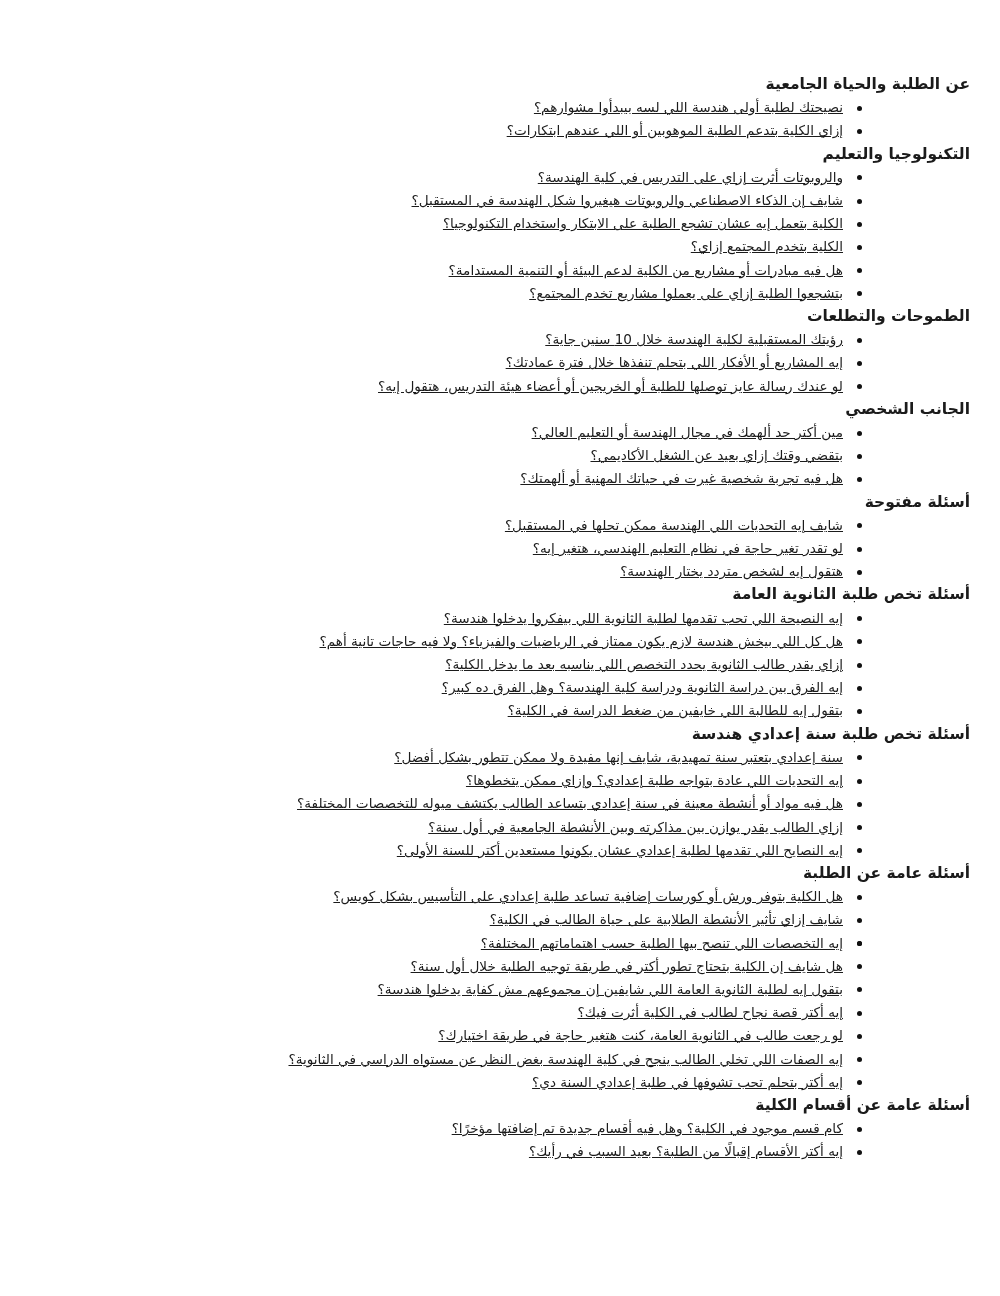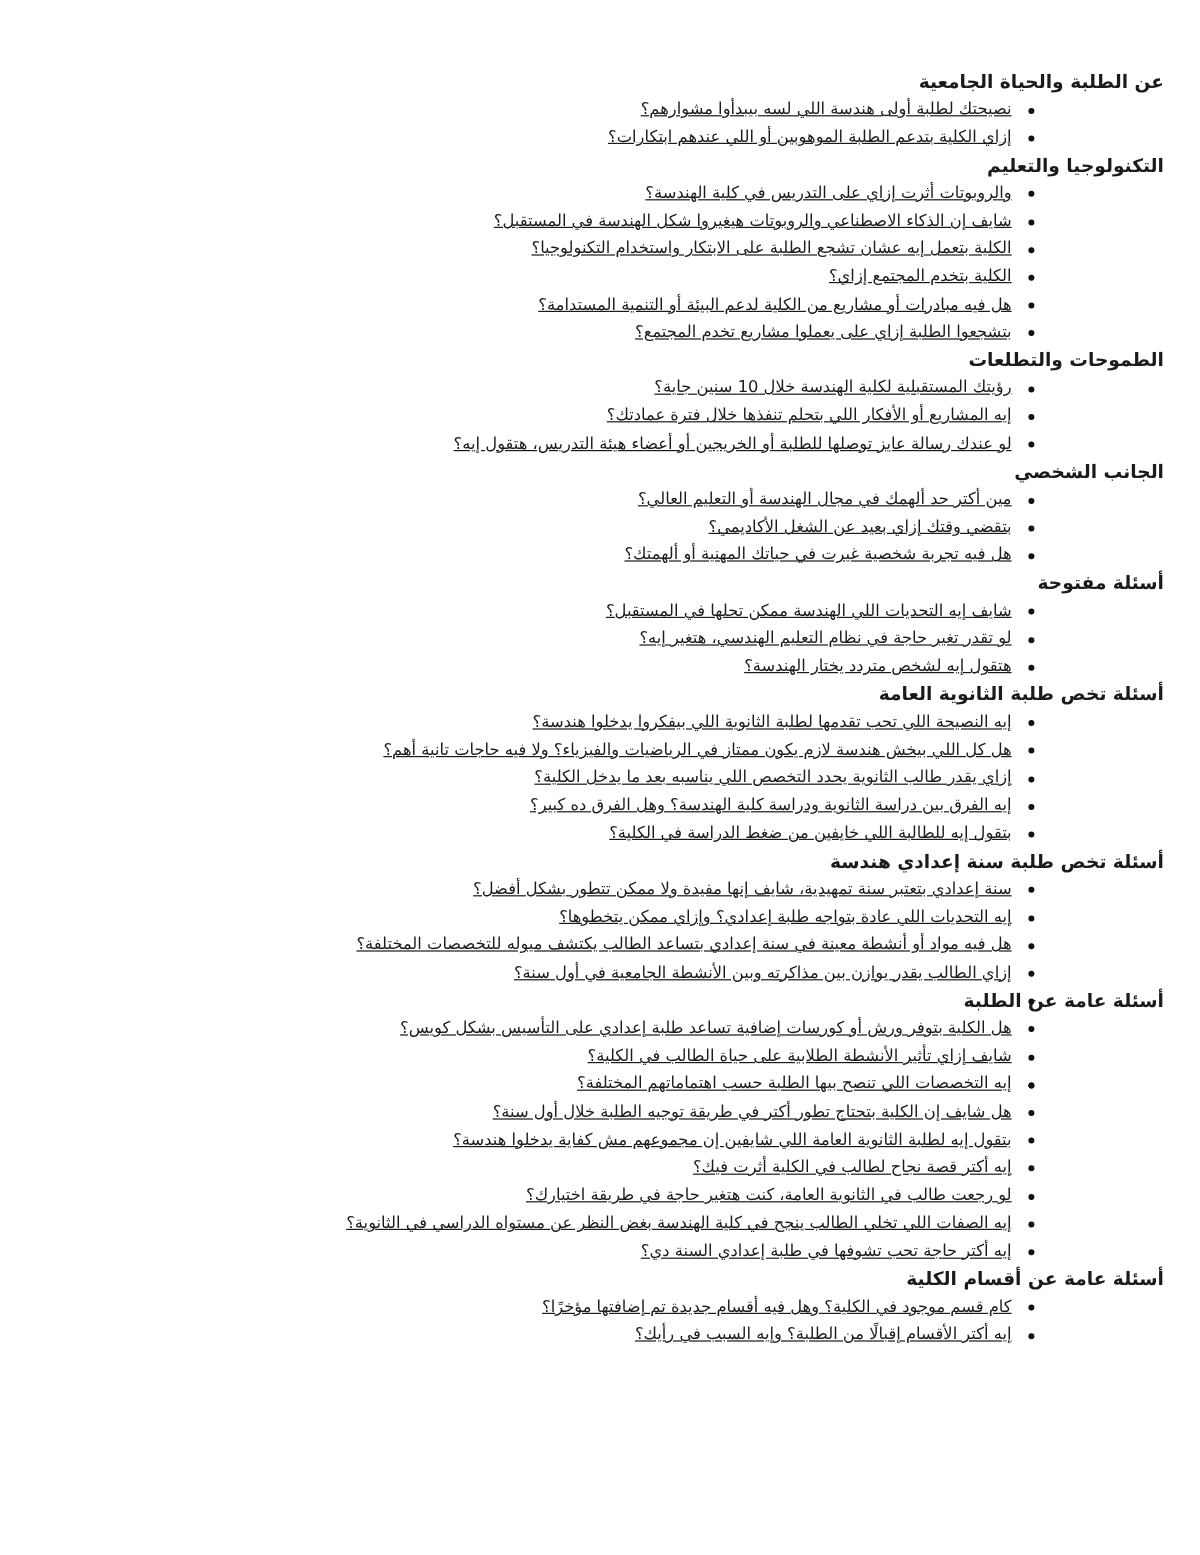--- a/index.html
+++ b/index.html
@@ -9,21 +9,21 @@
   }
   .page {
     position: relative;
     width: 844px;
     height: 1296px;
     box-sizing: border-box;
     background: #ffffff;
     color: #1b1b1b;
     direction: rtl;
     font-family: "DejaVu Sans", sans-serif;
-    padding: 57px 30px 0 30px;
+    padding: 73px 30px 0 30px;
     overflow: hidden;
   }
   .section { margin: 0; }
   .section-heading {
     margin: 0;
     padding: 0;
     font-size: 15.5px;
     font-weight: bold;
     line-height: 23.2px;
     text-align: right;
@@ -115,43 +115,43 @@
           <li><span class="bullet"></span><span>بتقول إيه للطالبة اللي خايفين من ضغط الدراسة في الكلية؟</span></li>
         </ul>
       </section>
       <section class="section">
         <h2 class="section-heading">أسئلة تخص طلبة سنة إعدادي هندسة</h2>
         <ul class="question-list">
           <li><span class="bullet"></span><span>سنة إعدادي بتعتبر سنة تمهيدية، شايف إنها مفيدة ولا ممكن تتطور بشكل أفضل؟</span></li>
           <li><span class="bullet"></span><span>إيه التحديات اللي عادة بتواجه طلبة إعدادي؟ وإزاي ممكن يتخطوها؟</span></li>
           <li><span class="bullet"></span><span>هل فيه مواد أو أنشطة معينة في سنة إعدادي بتساعد الطالب يكتشف ميوله للتخصصات المختلفة؟</span></li>
           <li><span class="bullet"></span><span>إزاي الطالب يقدر يوازن بين مذاكرته وبين الأنشطة الجامعية في أول سنة؟</span></li>
-          <li><span class="bullet"></span></li>
+          <li><span class="bullet"></span><span>إيه النصايح اللي تقدمها لطلبة إعدادي عشان يكونوا مستعدين أكتر للسنة الأولى؟</span></li>
         </ul>
       </section>
       <section class="section">
         <h2 class="section-heading">أسئلة عامة عن الطلبة</h2>
         <ul class="question-list">
           <li><span class="bullet"></span><span>هل الكلية بتوفر ورش أو كورسات إضافية تساعد طلبة إعدادي على التأسيس بشكل كويس؟</span></li>
           <li><span class="bullet"></span><span>شايف إزاي تأثير الأنشطة الطلابية على حياة الطالب في الكلية؟</span></li>
           <li><span class="bullet"></span></li>
           <li><span class="bullet"></span><span>إيه التخصصات اللي تنصح بيها الطلبة حسب اهتماماتهم المختلفة؟</span></li>
           <li><span class="bullet"></span><span>هل شايف إن الكلية بتحتاج تطور أكتر في طريقة توجيه الطلبة خلال أول سنة؟</span></li>
         </ul>
       </section>
       <section class="section">
         <ul class="question-list">
           <li><span class="bullet"></span><span>بتقول إيه لطلبة الثانوية العامة اللي شايفين إن مجموعهم مش كفاية يدخلوا هندسة؟</span></li>
           <li><span class="bullet"></span><span>إيه أكتر قصة نجاح لطالب في الكلية أثرت فيك؟</span></li>
           <li><span class="bullet"></span><span>لو رجعت طالب في الثانوية العامة، كنت هتغير حاجة في طريقة اختيارك؟</span></li>
           <li><span class="bullet"></span><span>إيه الصفات اللي تخلي الطالب ينجح في كلية الهندسة بغض النظر عن مستواه الدراسي في الثانوية؟</span></li>
-          <li><span class="bullet"></span><span>إيه أكتر حاجة تحب تشوفها في طلبة إعدادي السنة دي؟</span></li>
+          <li><span class="bullet"></span><span>إيه أكتر بتحلم تحب تشوفها في طلبة إعدادي السنة دي؟</span></li>
         </ul>
       </section>
       <section class="section">
         <h2 class="section-heading">أسئلة عامة عن أقسام الكلية</h2>
         <ul class="question-list">
           <li><span class="bullet"></span><span>كام قسم موجود في الكلية؟ وهل فيه أقسام جديدة تم إضافتها مؤخرًا؟</span></li>
-          <li><span class="bullet"></span><span>إيه أكتر الأقسام إقبالًا من الطلبة؟ وإيه السبب في رأيك؟</span></li>
+          <li><span class="bullet"></span><span>إيه أكتر الأقسام إقبالًا من الطلبة؟ بعيد السبب في رأيك؟</span></li>
         </ul>
       </section>
     </div>
 </main>
 
 </body></html>

